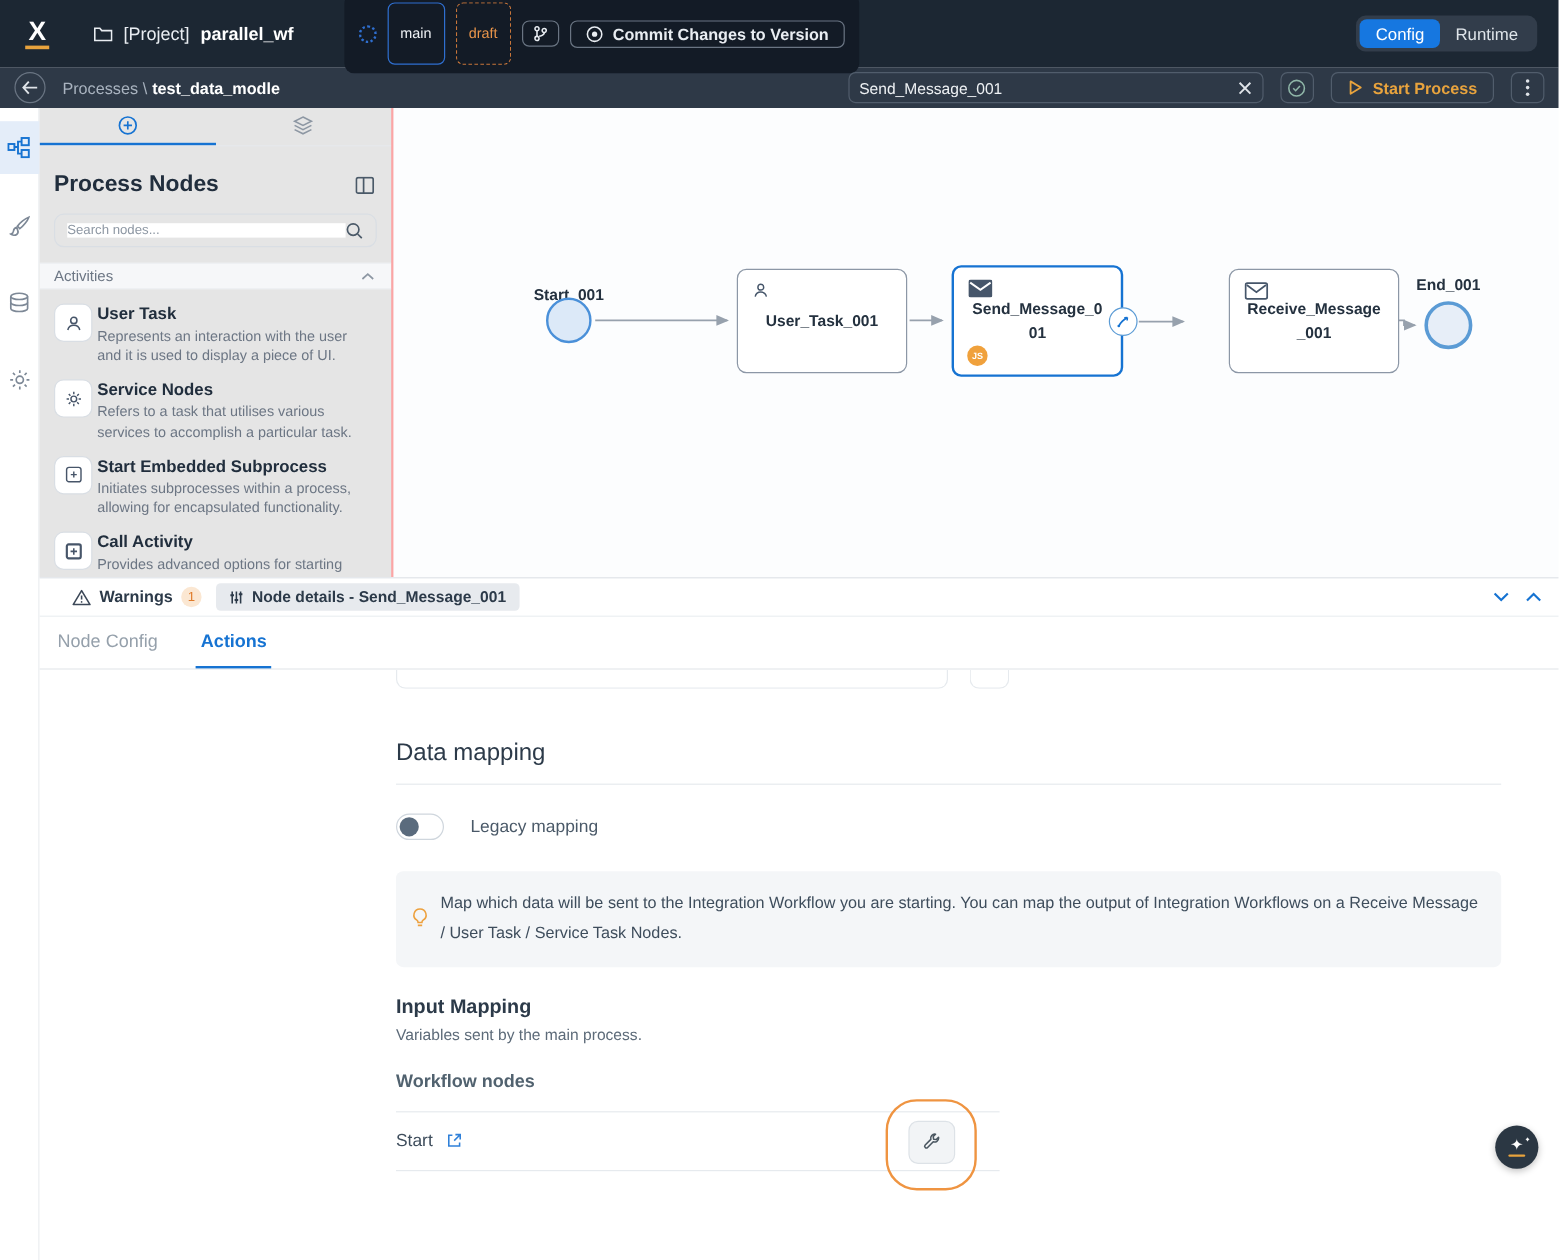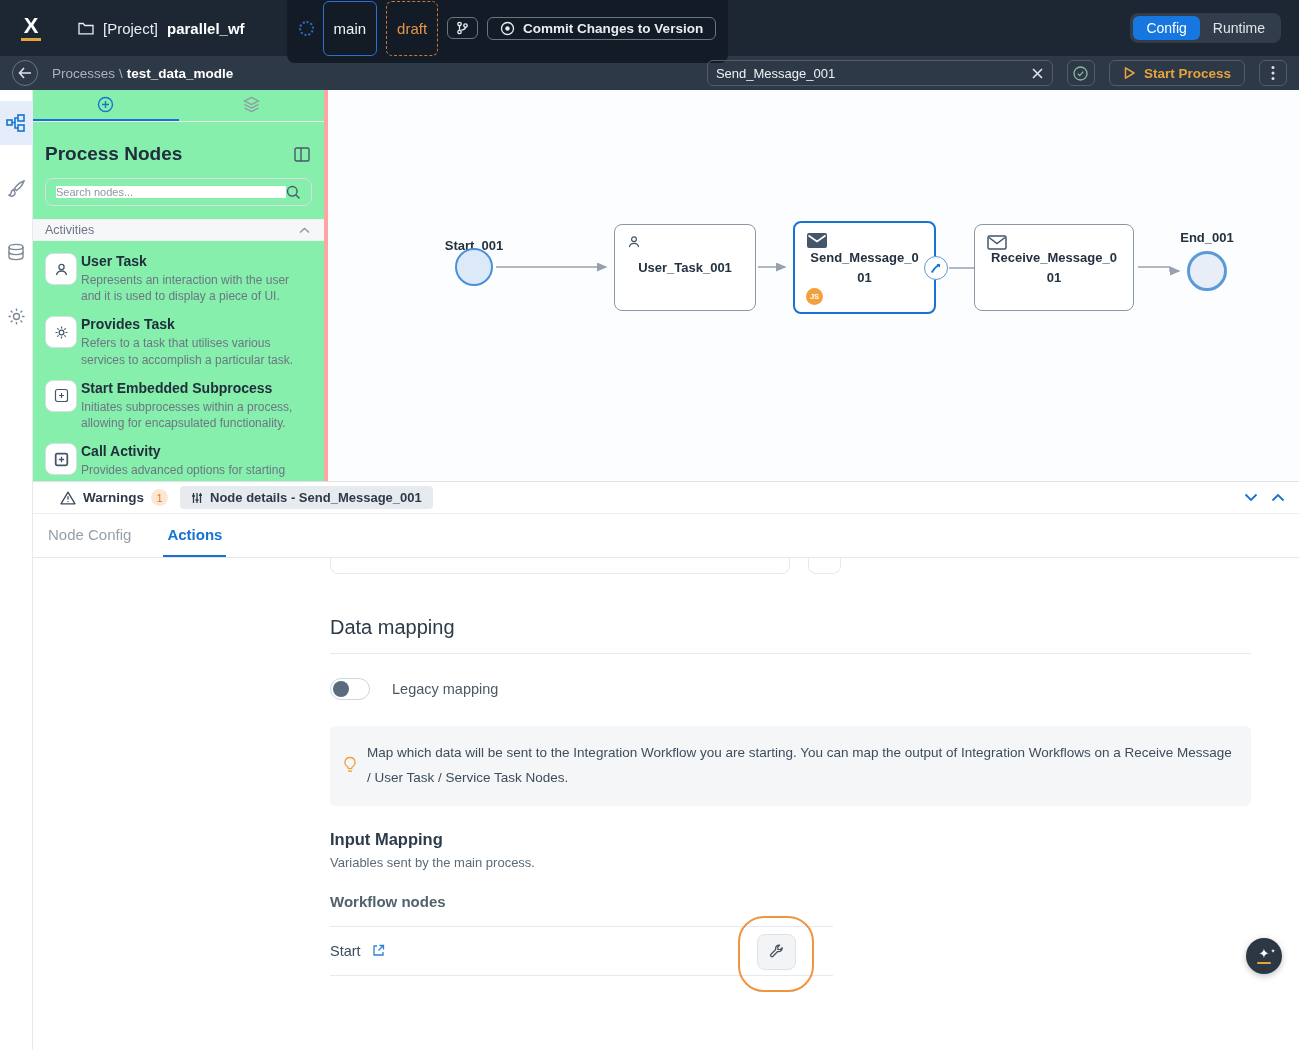--- a/index.html
+++ b/index.html
@@ -9,21 +9,21 @@
 
   
   .topbar { height:56px; background:#1c2733; display:flex; align-items:center; padding:0 18px; color:#fff; }
   .logo { width:26px; margin-right:34px; text-align:center; }
   .logo .x { font-size:22px; font-weight:bold; color:#fff; line-height:20px; display:block; }
   .logo .bar { display:block; width:20px; height:3px; background:#e8a33d; margin:2px auto 0; }
   .proj { display:flex; align-items:center; gap:9px; font-size:15px; color:#e9edf2; }
   .proj .pname { font-weight:bold; color:#fff; }
   .tb-group { background:#131b26; border-radius:8px; padding:7px 12px; display:flex; align-items:center; gap:9px; margin-left:42px; }
   .dotted-circle { width:15px; height:15px; border:2px dotted #2f6fd0; border-radius:50%; }
-  .chip { font-size:15px; padding:18px 10px; border-radius:6px; }
+  .chip { font-size:12px; padding:18px 10px; border-radius:6px; }
   .chip.main { border:1px solid #2f6fd0; color:#f0f3f6; }
   .chip.draft { border:1px dashed #c8763a; color:#e8944a; }
   .tb-btn { border:1px solid #6a7583; border-radius:6px; background:transparent; color:#e9edf2; display:flex; align-items:center; gap:8px; padding:3px 8px; font-size:13.5px; cursor:pointer; }
   .tb-btn.commit { padding:3px 12px; font-weight:600; }
   .mode-toggle { margin-left:auto; background:#323d4b; border-radius:8px; padding:3px; display:flex; align-items:center; }
   .mode { font-size:14px; padding:4px 13px; border-radius:6px; color:#dfe5ea; cursor:pointer; }
   .mode.active { background:#1677e0; color:#fff; }
 
   
   .toolbar { height:34px; background:#2e3947; display:flex; align-items:center; padding:0 12px; gap:14px; }
@@ -43,21 +43,21 @@
   .rail-item { width:33px; height:44px; display:flex; align-items:center; justify-content:center; color:#7d8896; cursor:pointer; }
   .rail-item.active { background:#e4edf9; color:#1673d2; }
   .rail-item:nth-child(1){ margin-top:11px; }
   .rail-item:nth-child(2){ margin-top:21px; }
   .rail-item:nth-child(3){ margin-top:20px; }
   .rail-item:nth-child(4){ margin-top:20px; }
   .main { flex:1; display:flex; flex-direction:column; }
   .top-section { height:391px; display:flex; }
 
   
-  .left-panel { width:295px; border-right:4px solid #fca5a5; background:#86efac; overflow:hidden; flex-shrink:0; }
+  .left-panel { width:295px; border-right:2px solid #fca5a5; background:#e5e5e5; overflow:hidden; flex-shrink:0; }
   .lp-tabs { height:32px; display:flex; border-bottom:1px solid #e6e9ed; }
   .lp-tab { flex:1; display:flex; align-items:center; justify-content:center; cursor:pointer; border-bottom:2px solid transparent; color:#8d97a3; }
   .lp-tab.active { border-bottom:2px solid #1673d2; color:#1673d2; }
   .lp-head { display:flex; align-items:center; justify-content:space-between; padding:21px 14px 0 12px; }
   .lp-title { font-size:19px; font-weight:bold; color:#212e3d; }
   .lp-search { margin:13px 12px 0; height:28px; border:1px solid #d9dee4; border-radius:8px; display:flex; align-items:center; padding:0 10px; }
   .lp-search input { flex:1; border:none; outline:none; font-size:11px; color:#333; font-family:inherit; }
   .lp-search input::placeholder { color:#8d97a3; }
   .lp-section { margin-top:13px; height:22px; background:#f6f7f9; border-top:1px solid #eef0f3; border-bottom:1px solid #eef0f3; display:flex; align-items:center; justify-content:space-between; padding:0 14px 0 12px; font-size:12.5px; color:#6c7684; cursor:pointer; }
   .lp-item { display:flex; gap:4px; padding:12px 14px 0 12px; cursor:pointer; }
@@ -68,21 +68,21 @@
   
   .canvas { flex:1; position:relative; background:#fcfdfe; }
   .node-label { position:absolute; font-size:13px; font-weight:600; color:#24313f; transform:translateX(-50%); white-space:nowrap; }
   .evt-circle { position:absolute; border-radius:50%; }
   .start-circle { left:127px; top:158px; width:38px; height:38px; background:#dce9f8; border:2px solid #4a90d9; }
   .end-circle { left:859px; top:161px; width:40px; height:40px; background:#e7eef8; border:3px solid #5b9bd5; }
   .task-node { position:absolute; background:#fff; border:1.5px solid #8c97a6; border-radius:8px; display:flex; align-items:center; justify-content:center; text-align:center; font-size:13px; font-weight:600; color:#24313f; padding:0 14px; line-height:1.5; word-break:break-all; }
   .task-node .node-icon { position:absolute; top:10px; left:12px; color:#46566a; }
   .node-user { left:286px; top:134px; width:142px; height:87px; }
   .node-send { left:465px; top:131px; width:143px; height:93px; border:2.5px solid #1673d2; }
-  .node-receive { left:646px; top:134px; width:160px; height:87px; }
+  .node-receive { left:696px; top:134px; width:142px; height:87px; }
   .js-badge { position:absolute; left:11px; bottom:7px; width:17px; height:17px; border-radius:50%; background:#f0a13c; color:#fff; font-size:7.5px; font-weight:bold; display:flex; align-items:center; justify-content:center; }
   .link-badge { position:absolute; left:596px; top:166px; width:24px; height:24px; border-radius:50%; background:#fff; border:1.5px solid #5b9bd5; display:flex; align-items:center; justify-content:center; color:#1673d2; cursor:pointer; }
 
   
   .bottom-panel { height:569px; background:#fff; border-top:1px solid #dfe3e8; position:relative; }
   .bp-header { height:32px; display:flex; align-items:center; gap:12px; padding:0 14px 0 27px; border-bottom:1px solid #eceff2; }
   .warn-group { display:flex; align-items:center; gap:7px; cursor:pointer; }
   .warn-label { font-size:13.5px; font-weight:600; color:#2c3a49; }
   .warn-count { width:17px; height:17px; border-radius:50%; background:#fbe7d2; color:#e07b2a; font-size:11px; display:flex; align-items:center; justify-content:center; }
   .details-pill { display:flex; align-items:center; gap:7px; background:#e7eaee; border-radius:4px; padding:4px 11px; font-size:13px; font-weight:600; color:#2c3a49; cursor:pointer; }
@@ -320,21 +320,21 @@
             </div>
           </div>
           <div class="lp-item">
             <span class="lp-item-icon">
               <svg width="15" height="15" viewBox="0 0 15 15" fill="none" stroke="currentColor" stroke-width="1.2">
                   <circle cx="7.5" cy="7.5" r="2.4"></circle>
                   <path d="M7.5 1.5v2M7.5 11.5v2M1.5 7.5h2M11.5 7.5h2M3.3 3.3l1.4 1.4M10.3 10.3l1.4 1.4M11.7 3.3l-1.4 1.4M4.7 10.3l-1.4 1.4"></path>
                 </svg>
             </span>
             <div>
-              <div class="lp-item-title">Provides Task</div>
+              <div class="lp-item-title">Service Nodes</div>
               <div class="lp-item-desc">Refers to a task that utilises various services to accomplish a particular task.</div>
             </div>
           </div>
           <div class="lp-item">
             <span class="lp-item-icon">
               <svg width="15" height="15" viewBox="0 0 15 15" fill="none" stroke="currentColor" stroke-width="1.2">
                   <rect x="1.5" y="1.5" width="12" height="12" rx="2"></rect>
                   <path d="M7.5 5v5M5 7.5h5"></path>
                 </svg>
             </span>

